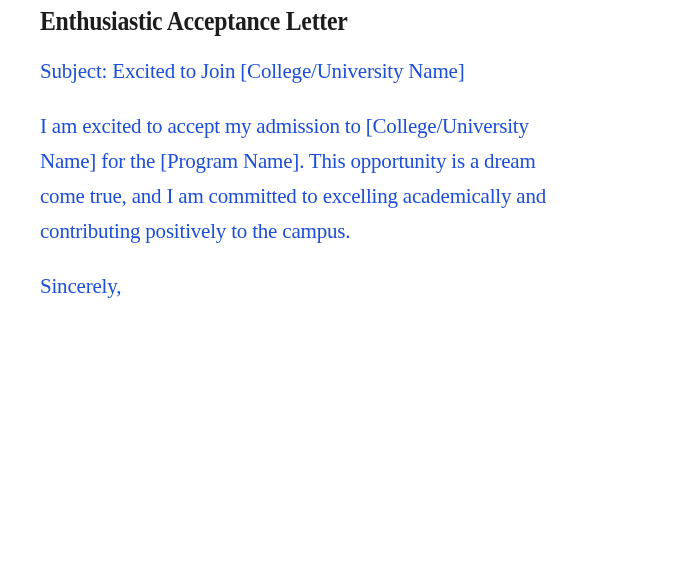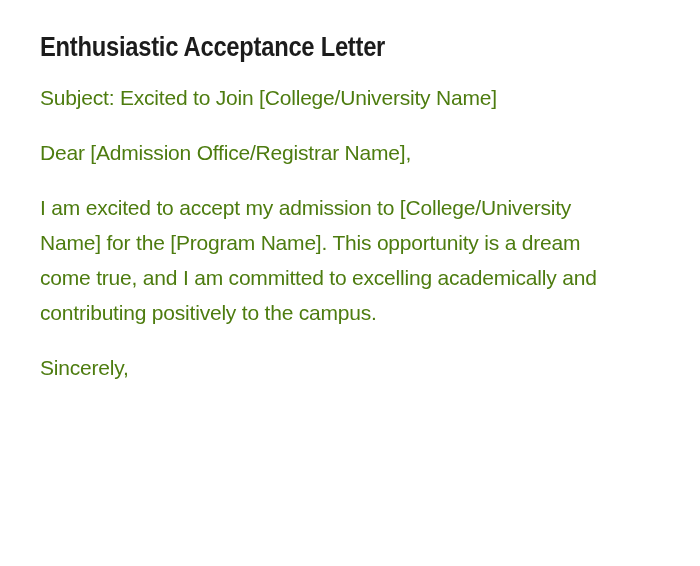--- a/index.html
+++ b/index.html
@@ -7,52 +7,52 @@
     padding: 0;
   }
   body {
     width: 700px;
     height: 566px;
     overflow: hidden;
     background: #ffffff;
     font-family: "Liberation Sans", sans-serif;
   }
   .doc {
-    padding: 30px 40px 0 40px;
+    padding: 4px 40px 0 40px;
+    font-family: Liberation Serif, serif;
   }
   .doc-title {
     margin: 0 0 16px 0;
     font-size: 27px;
     line-height: 34px;
     font-weight: 700;
     color: #1c1c1c;
     letter-spacing: -0.3px;
     
     transform: scaleX(0.88);
     transform-origin: 0 50%;
     white-space: nowrap;
   }
   .body-text {
     margin: 0 0 20px 0;
     font-size: 21px;
     line-height: 35px;
-    color: #4d7c0f;
+    color: #1d4ed8;
     letter-spacing: -0.2px;
     white-space: pre-line; 
   }
 </style>
 </head>
 <body style="background: rgb(255, 255, 255);">
 
 <div class="doc">
   <h1 class="doc-title">Enthusiastic Acceptance Letter</h1>
 
   <p class="body-text">Subject: Excited to Join [College/University Name]</p>
 
-  <p class="body-text">Dear [Admission Office/Registrar Name],</p>
 
   <p class="body-text">I am excited to accept my admission to [College/University
 Name] for the [Program Name]. This opportunity is a dream
 come true, and I am committed to excelling academically and
 contributing positively to the campus.</p>
 
 
   <p class="body-text">Sincerely,</p>
 
 </div>

